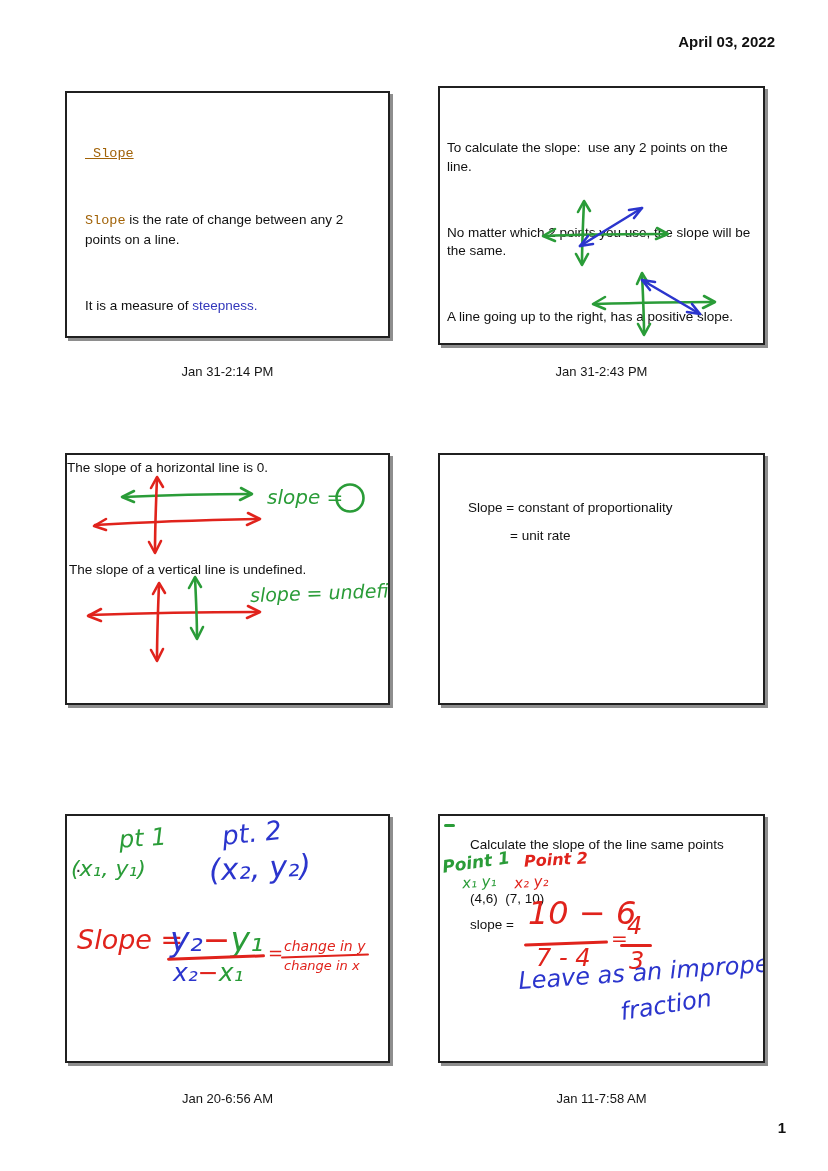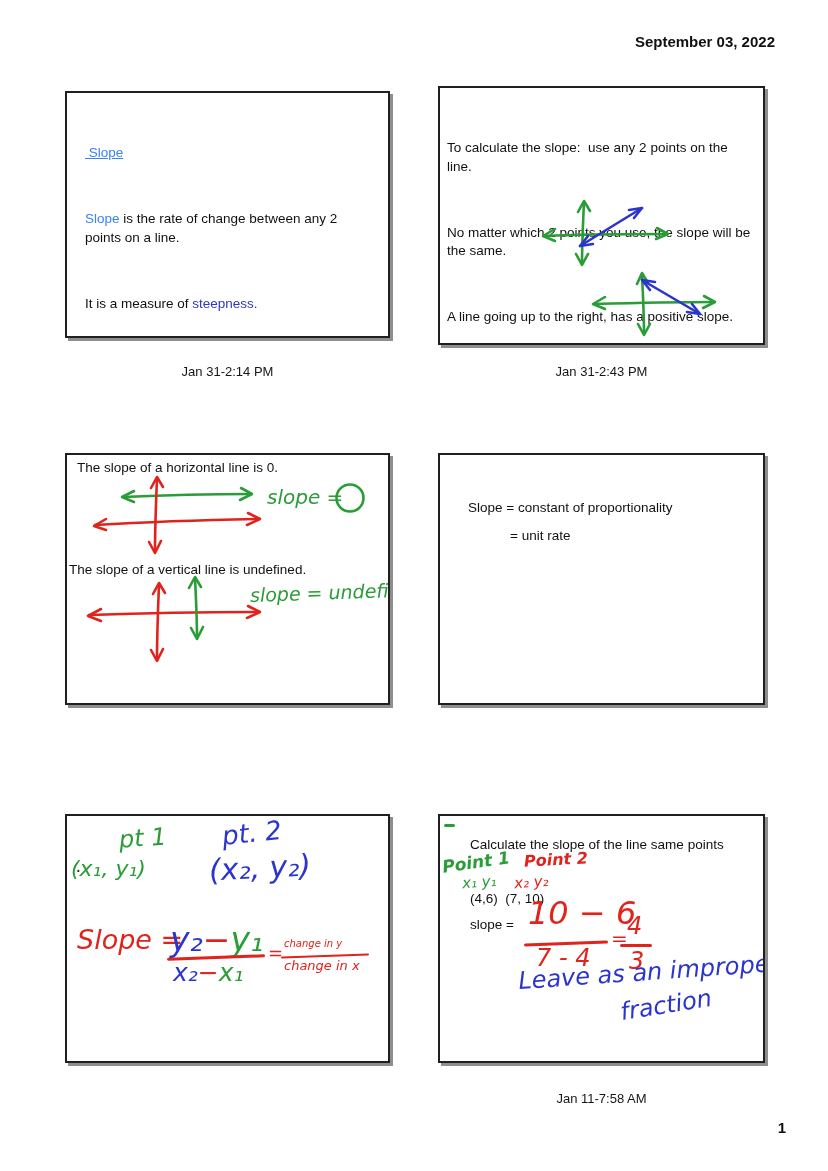--- a/index.html
+++ b/index.html
@@ -20,21 +20,21 @@
   #p2 { left:438px; top:86px;  width:327px; height:259px; }
   #p3 { left:65px;  top:453px; width:325px; height:252px; }
   #p4 { left:438px; top:453px; width:327px; height:252px; }
   #p5 { left:65px;  top:814px; width:325px; height:249px; }
   #p6 { left:438px; top:814px; width:327px; height:249px; }
 
   .typed { font-size:13.5px; line-height:1.38; white-space:pre-wrap; }
   .pad1 { padding:14px 18px; }
   .pad2 { padding:14px 7px; }
   .typed p { margin:0 0 10px 0; }
-  .red  { color:#3b82f6; }
+  .red  { color:#a16207;font-family:Liberation Mono, monospace; }
   .blue { color:#3136bb; }
   .underline { text-decoration:underline; }
 
   .ts { position:absolute; font-size:13px; text-align:center; color:#161616; }
   #ts1l { left:65px;  top:364px; width:325px; }
   #ts1r { left:438px; top:364px; width:327px; }
   #ts3l { left:65px;  top:1091px; width:325px; }
   #ts3r { left:438px; top:1091px; width:327px; }
 
   .abs { position:absolute; }
@@ -49,21 +49,21 @@
   .p5-pt1 { left:52px; top:8px; font-size:24px; transform:rotate(-4deg); }
   .p5-pt2 { left:155px; top:2px; font-size:26px; transform:rotate(-6deg); }
   .p5-dot { left:8px; top:42px; font-size:20px; color:#333; }
   .p5-c1  { left:4px;  top:40px; font-size:22px; }
   .p5-c2  { left:142px; top:34px; font-size:30px; transform:rotate(-3deg); }
   .p5-slope { left:10px; top:108px; font-size:27px; }
   .p5-num { left:103px; top:104px; font-size:33px; }
   .p5-den { left:106px; top:142px; font-size:25px; }
   .p5-bar { left:100px; top:140px; width:98px; height:3px; transform:rotate(-2deg); }
   .p5-eq2 { left:201px; top:126px; font-size:18px; }
-  .p5-chg-n { left:217px; top:122px; font-size:10px; }
+  .p5-chg-n { left:217px; top:122px; font-size:14px; }
   .p5-chg-bar { left:214px; top:139px; width:88px; height:2px; transform:rotate(-2deg); }
   .p5-chg-d { left:217px; top:142px; font-size:13px; }
 
   
   .p6-dash { left:4px; top:8px; width:11px; height:3px; background:#2a9c38; border-radius:2px; }
   .p6-prompt { left:30px; top:20px; white-space:nowrap; }
   .p6-pt1 { left:2px;  top:36px; font-size:17px; font-weight:bold; transform:rotate(-8deg); }
   .p6-pt2 { left:84px; top:34px; font-size:16px; font-weight:bold; transform:rotate(-3deg); }
   .p6-v1  { left:22px; top:57px; font-size:15px; transform:rotate(-4deg); }
   .p6-v2  { left:74px; top:57px; font-size:15px; transform:rotate(-4deg); }
@@ -73,35 +73,35 @@
   .p6-den { left:96px;  top:128px; font-size:24px; }
   .p6-bar { left:84px; top:126px; width:84px; height:3px; transform:rotate(-2deg); }
   .p6-eq  { left:171px; top:110px; font-size:20px; }
   .p6-rnum { left:187px; top:96px; font-size:24px; }
   .p6-rbar { left:180px; top:128px; width:32px; height:3px; }
   .p6-rden { left:189px; top:131px; font-size:24px; }
   .p6-note1 { left:78px; top:142px; font-size:24px; transform:rotate(-4deg); }
   .p6-note2 { left:180px; top:175px; font-size:24px; transform:rotate(-9deg); }
 
   
-  .p3-t1 { left:10px; top:4px; white-space:nowrap;text-align:center; }
+  .p3-t1 { left:0; top:4px; white-space:nowrap;text-align:center; }
   .p3-t2 { left:2px; top:106px; white-space:nowrap; }
   .p3-ann1 { left:200px; top:30px; font-size:20px; }
   .p3-ann2 { left:183px; top:126px; font-size:19px; transform:rotate(-2deg); }
 
   
   .p4-l1 { left:28px; top:44px; white-space:nowrap; }
   .p4-l2 { left:70px; top:72px; white-space:nowrap; }
 </style>
 </head>
 <body>
 
 <div class="page">
 
-  <div class="hdr-date">September 03, 2022</div>
+  <div class="hdr-date">April 03, 2022</div>
 
   <div class="panel" id="p1">
     <div class="typed pad1">
       <p><span class="red underline">&nbsp;Slope</span></p>
       <p><span class="red">Slope</span><span> is the rate of change between any 2 points on a line.</span></p>
       <p><span>It is a measure of </span><span class="blue">steepness.</span></p>
       
     </div>
   </div>
 
@@ -220,16 +220,17 @@
     <div class="abs hw ink-r p6-eq">=</div>
     <div class="abs hw ink-r p6-rnum">4</div>
     <div class="fracbar p6-rbar"></div>
     <div class="abs hw ink-r p6-rden">3</div>
     <div class="abs hw ink-b p6-note1">Leave as an improper</div>
     <div class="abs hw ink-b p6-note2">fraction</div>
   </div>
 
   <div class="ts" id="ts1l">Jan 31-2:14 PM</div>
   <div class="ts" id="ts1r">Jan 31-2:43 PM</div>
+  <div class="ts" id="ts3l">Jan 20-6:56 AM</div>
   <div class="ts" id="ts3r">Jan 11-7:58 AM</div>
 
   <div class="page-num">1</div>
 </div>
 
 </body></html>

